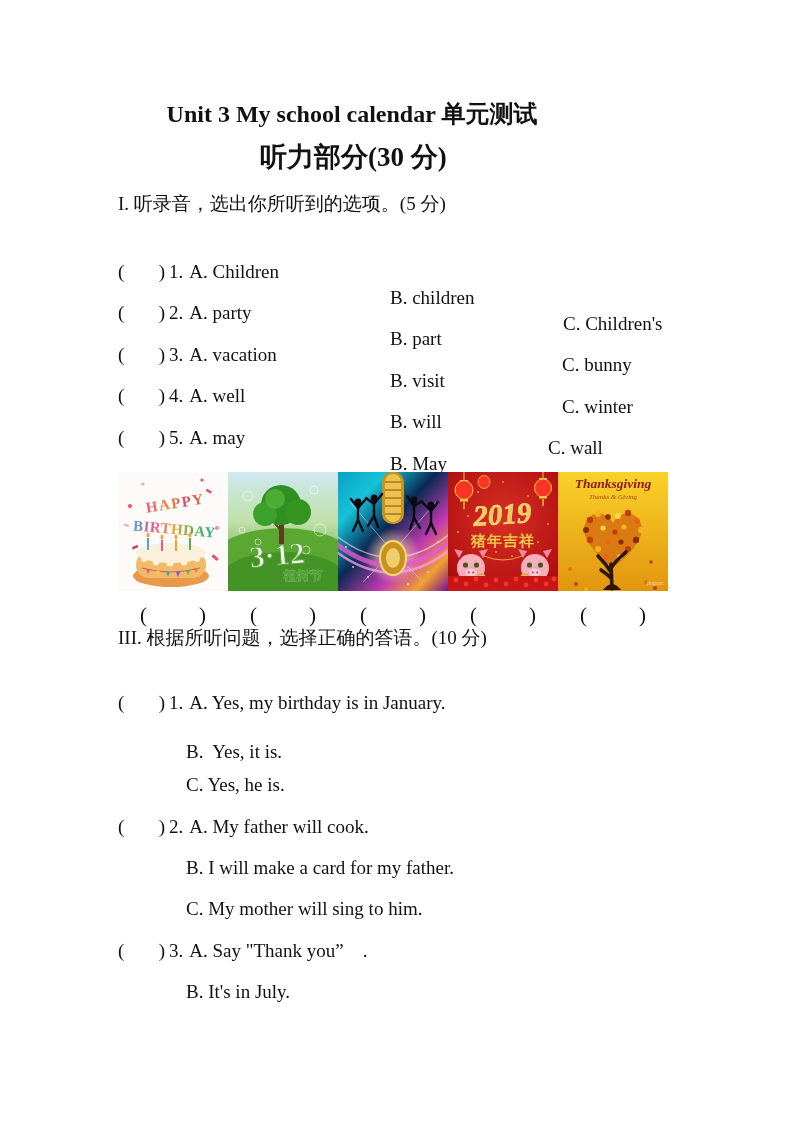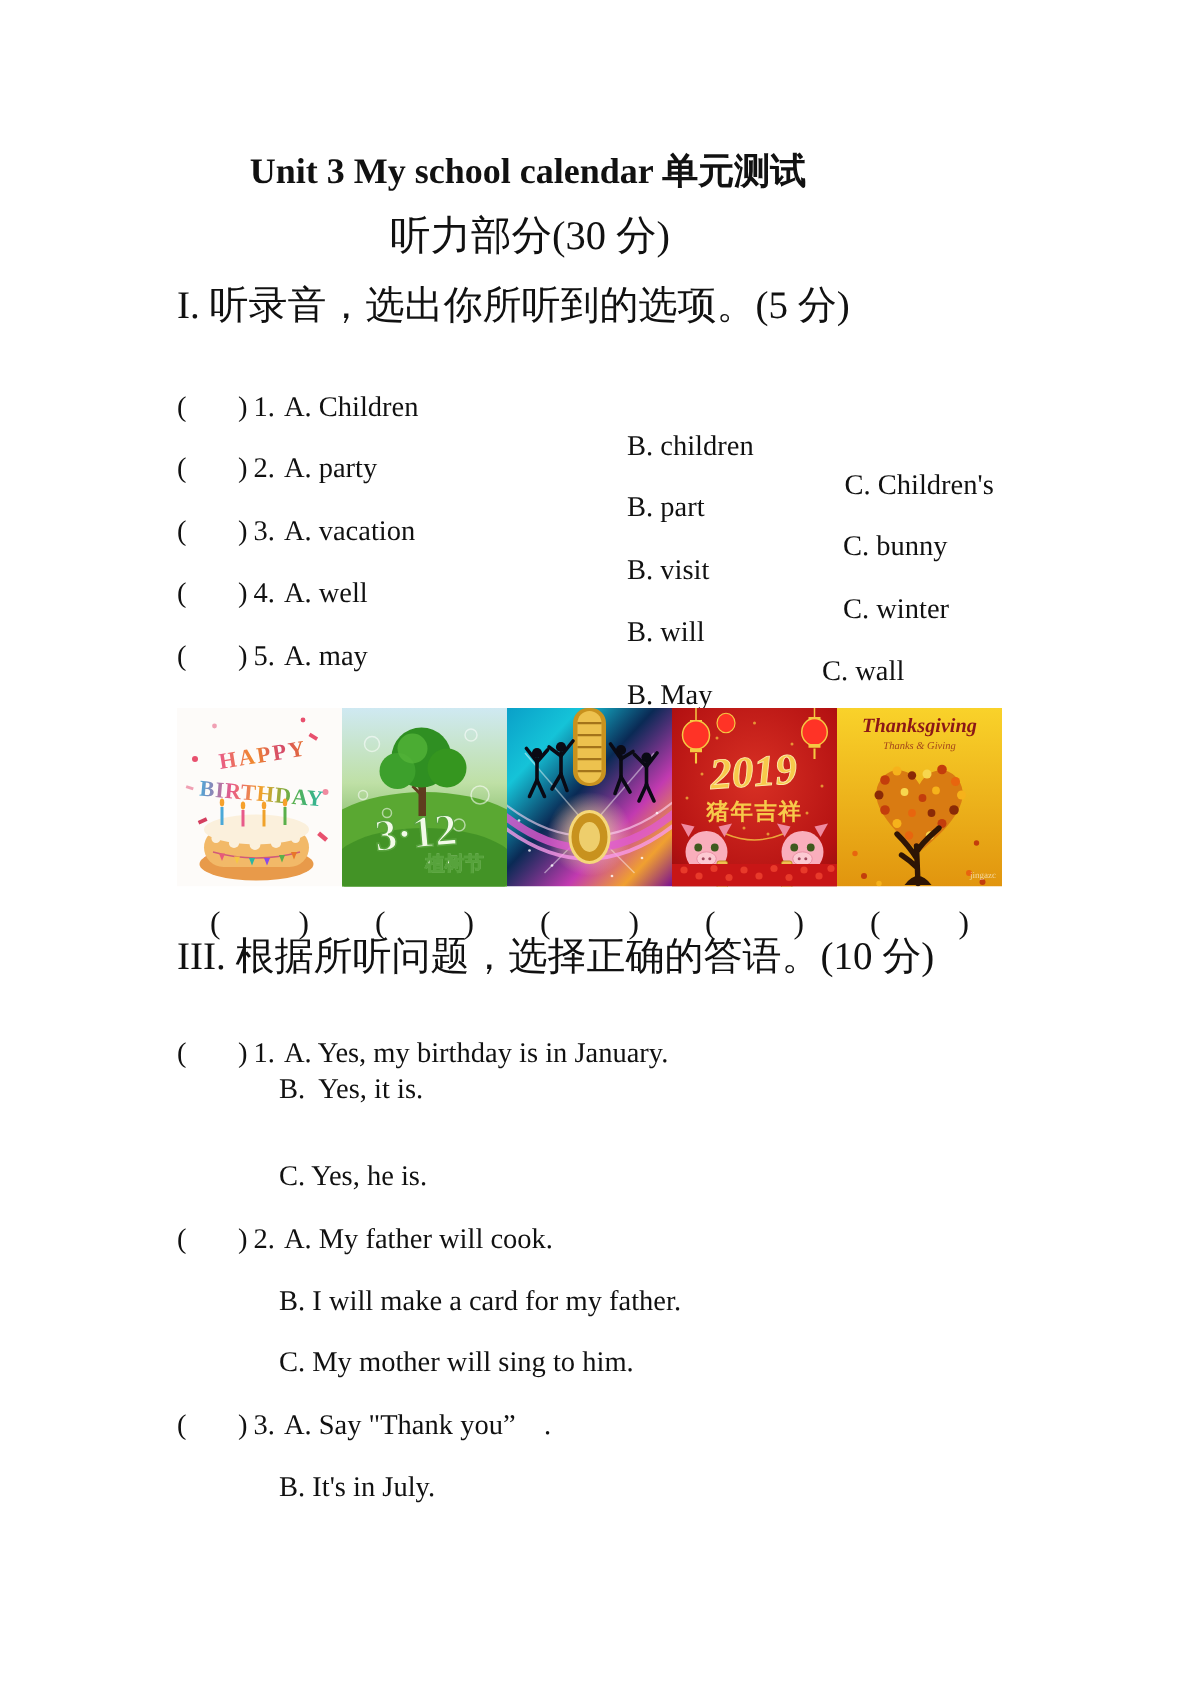--- a/index.html
+++ b/index.html
@@ -2,40 +2,40 @@
 <html><head>
 <meta charset="utf-8">
 <style>
   html,body{margin:0;padding:0;background:#ffffff;}
   .page{
     position:relative;width:793px;height:1122px;background:#ffffff;overflow:hidden;
     font-family:"Liberation Serif","DejaVu Serif",serif;color:#111;
   }
   .abs{position:absolute;}
   .doc-title{top:98px;left:0;width:704px;text-align:center;font-size:24px;font-weight:bold;white-space:pre;}
-  .doc-subtitle{top:139px;left:260px;font-size:27px;font-weight:normal;white-space:pre;}
-  .heading{font-size:26px;white-space:pre;line-height:26px;}
+  .doc-subtitle{top:139px;left:260px;font-size:27px;font-weight:bold;white-space:pre;}
+  .heading{font-size:19px;white-space:pre;line-height:26px;}
   .h1{top:191px;left:118px;}
   .h2{top:441px;left:118px;}
   .h3{top:625px;left:118px;}
   .line{font-size:19px;line-height:26px;white-space:pre;}
   .s1row{left:118px;width:620px;height:26px;}
   .s1row .cA{position:absolute;left:0;white-space:pre;}
-  .s1row .cB{position:absolute;left:272px;white-space:pre;margin-left:28px;}
+  .s1row .cB{position:absolute;left:272px;white-space:pre;}
   .s1row .cC{position:absolute;left:444px;white-space:pre;}
   .r0{top:233px}.r1{top:274px}.r2{top:316px}.r3{top:357px}.r4{top:399px}
   .paren{display:inline-flex;justify-content:space-between;width:47px;vertical-align:baseline;}
   .num{margin:0 6px 0 4px;}
   .img-row{top:472px;left:118px;display:flex;}
   .img-card{width:110px;height:134px;position:relative;overflow:hidden;flex:0 0 110px;}
   .img-card svg{display:block;}
   .p-row{top:600px;left:118px;width:550px;display:flex;font-size:21px;line-height:30px;}
   .p-cell{width:110px;display:flex;justify-content:center;}
   .p-pair{display:inline-flex;justify-content:space-between;width:66px;}
-  .q1a{top:690px}.q1b{top:714px}.q1c{top:772px}
+  .q1a{top:690px}.q1b{top:739px}.q1c{top:772px}
   .q2a{top:814px}.q2b{top:855px}.q2c{top:896px}
   .q3a{top:938px}.q3b{top:979px}
   .qline{left:118px;}
   .oline{left:186px;}
   svg text{font-family:"Liberation Serif","DejaVu Serif",serif;}
 </style>
 </head>
 <body>
 
 <div class="page">

